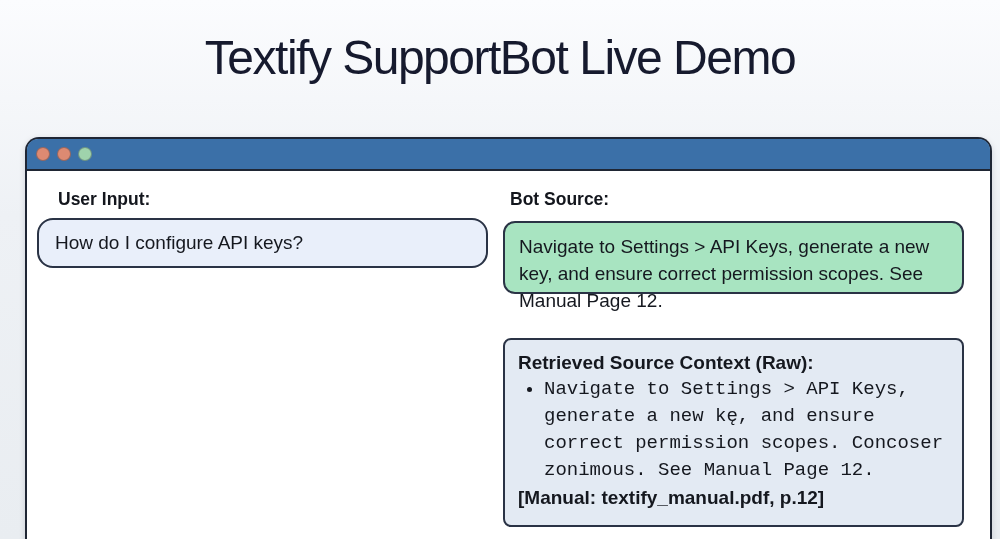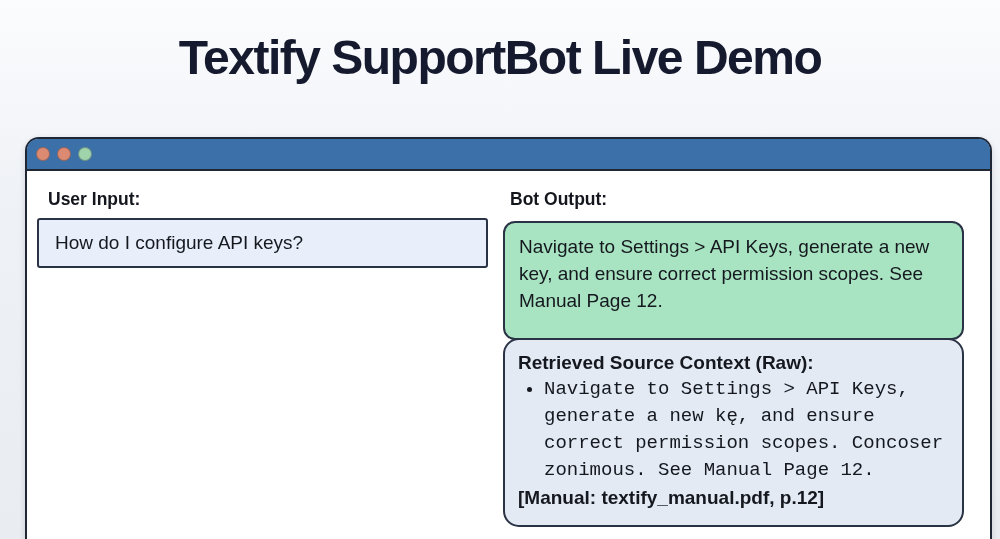--- a/index.html
+++ b/index.html
@@ -9,21 +9,21 @@
     height: 539px;
     overflow: hidden;
     font-family: "Liberation Sans", sans-serif;
     background: linear-gradient(180deg, #fbfcfe 0%, #eef1f5 40%, #e9edf1 100%);
   }
   .page-title {
     margin: 0;
     padding-top: 30px;
     text-align: center;
     font-size: 48px;
-    font-weight: bold;
+    font-weight: normal;
     letter-spacing: -1.5px;
     color: #161a2e;
   }
   .app-window {
     position: absolute;
     left: 25px;
     top: 137px;
     width: 967px;
     height: 420px;
     box-sizing: border-box;
@@ -51,57 +51,57 @@
     border: 1px solid rgba(30,40,60,0.35);
     box-sizing: border-box;
     cursor: pointer;
   }
   .label {
     position: absolute;
     font-size: 17.5px;
     font-weight: bold;
     color: #13161d;
   }
-  .user-input-label { left: 21px; top: 50px; }
+  .user-input-label { left: 31px; top: 50px; }
   .bot-output-label { left: 483px; top: 50px; }
   .user-input-box {
     position: absolute;
     left: 10px; top: 79px;
     width: 451px; height: 50px;
     box-sizing: border-box;
     background: #e9effa;
     border: 2px solid #2a3345;
-    border-radius: 3px;
+    border-radius: 16px;
     font-family: "Liberation Sans", sans-serif;
     font-size: 19px;
     color: #15181f;
     padding: 0 16px;
     outline: none;
   }
   .bot-output-box {
     position: absolute;
     left: 476px; top: 82px;
-    width: 461px; height: 119px;
+    width: 461px; height: 73px;
     box-sizing: border-box;
     background: #a8e4c1;
     border: 2px solid #2a3345;
     border-radius: 12px;
     padding: 10px 14px;
     font-size: 19px;
     line-height: 27px;
     color: #15181f;
   }
   .context-box {
     position: absolute;
     left: 476px; top: 199px;
     width: 461px; height: 189px;
     box-sizing: border-box;
     background: #e3eaf3;
     border: 2px solid #2a3345;
-    border-radius: 16px;
+    border-radius: 8px;
     padding: 9px 13px;
     font-size: 19px;
     line-height: 27px;
     color: #15181f;
   }
   .context-heading { font-weight: bold; }
   .context-box ul {
     margin: 0;
     padding-left: 26px;
     font-family: Liberation Mono, monospace;
@@ -118,21 +118,21 @@
   <div class="titlebar">
     <span class="dot" style="background:#dd8a72"></span>
     <span class="dot" style="background:#dd8a72"></span>
     <span class="dot" style="background:#9fd3ac"></span>
   </div>
 
   <div class="label user-input-label">User Input:</div>
 
   <input class="user-input-box" type="text" readonly="" value="How do I configure API keys?" style="">
 
-  <div class="label bot-output-label">Bot Output:</div>
+  <div class="label bot-output-label">Bot Source:</div>
 
   <div class="bot-output-box">Navigate to Settings &gt; API Keys, generate a new key, and ensure correct permission scopes. See Manual Page 12.</div>
 
   <div class="context-box">
     <div class="context-heading">Retrieved Source Context (Raw):</div>
     <ul>
       <li>Navigate to Settings &gt; API Keys, generate a new kę, and ensure correct permission scopes. Concoser zonimous. See Manual Page 12.</li>
     </ul>
     <div class="source-line">[Manual: textify_manual.pdf, p.12]</div>
   </div>

